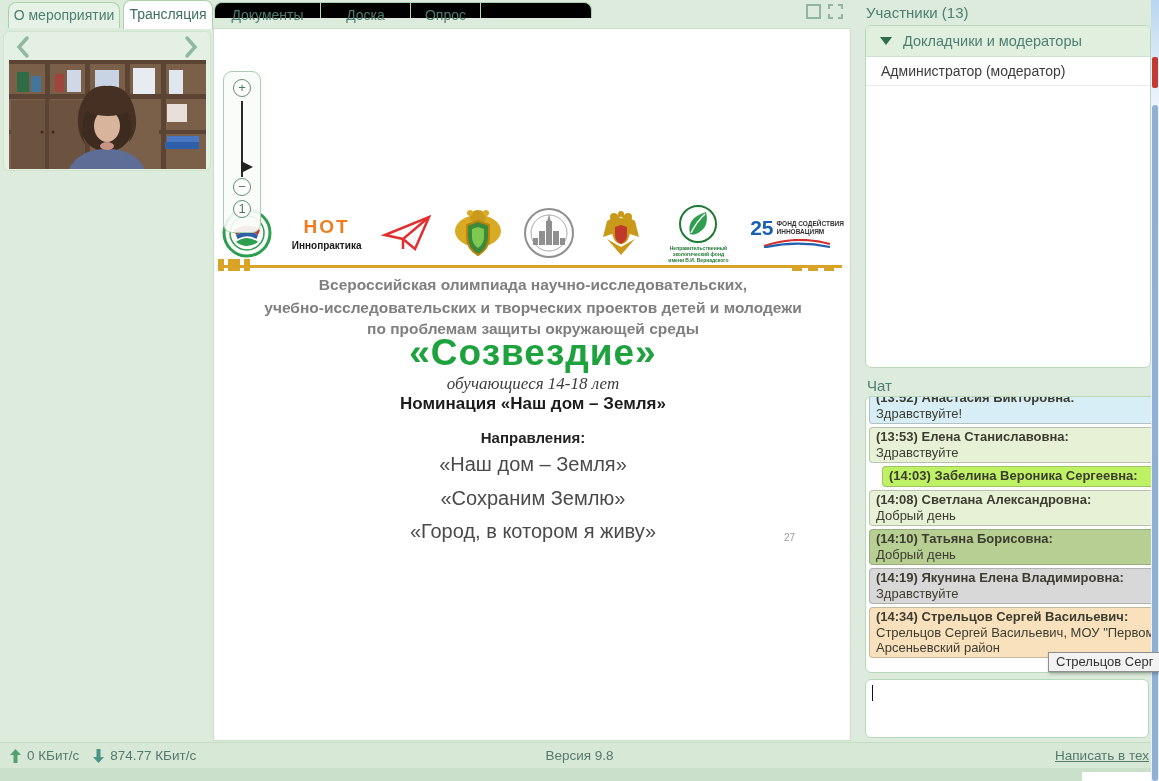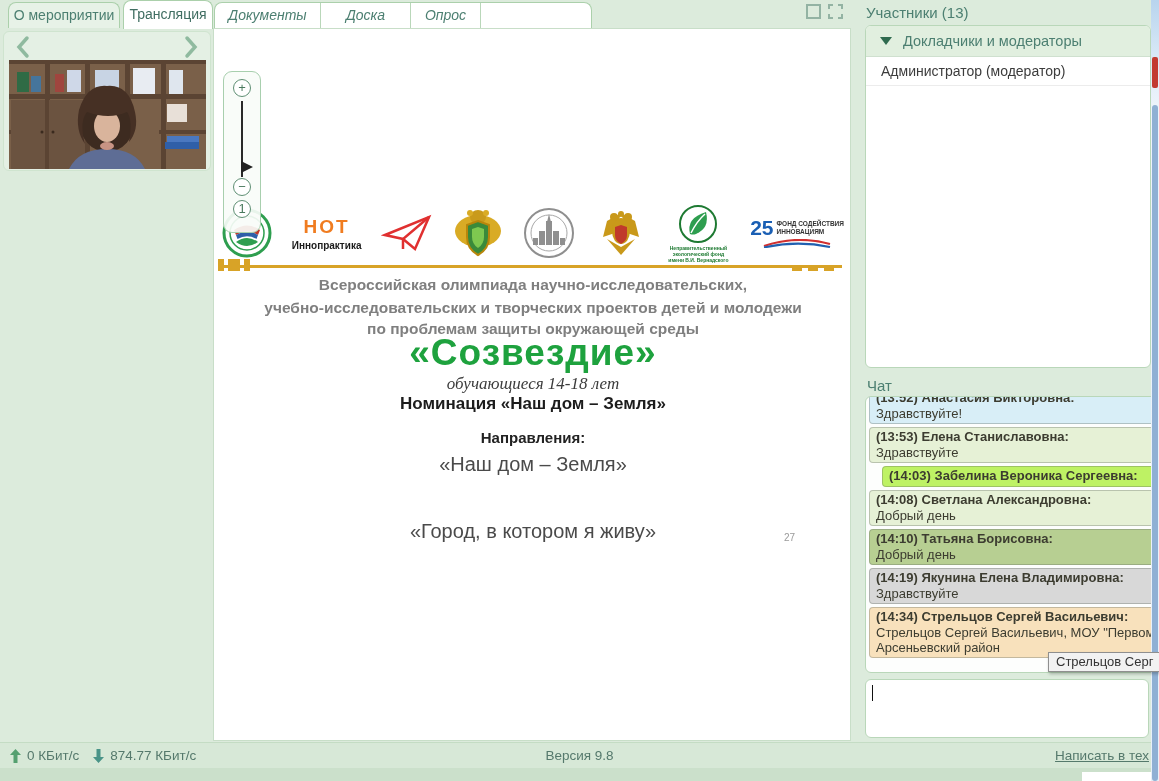--- a/index.html
+++ b/index.html
@@ -5,23 +5,23 @@
   * { margin:0; padding:0; box-sizing:border-box; }
   html,body { width:1159px; height:781px; overflow:hidden; }
   body { font-family:"Liberation Sans", sans-serif; background:#dcebdc; position:relative; }
 
   
   .tabbar { position:absolute; top:0; left:0; width:1159px; height:28px; background:#dcebdc; }
   .tab { position:absolute; top:2px; height:26px; line-height:24px; text-align:center;
          background:#e7f2e7; border:1px solid #abd0ab; border-bottom:none;
          border-radius:8px 8px 0 0; color:#4c7f71; font-size:14px; cursor:default; }
   .tab.active { top:0; height:29px; line-height:27px; background:#ffffff; color:#406e62; z-index:2; }
-  .tabgroup { position:absolute; top:2px; left:214px; width:378px; height:27px;
-              background:#ffffff; border:1px solid #abd0ab; border-bottom:none;
-              border-radius:8px 8px 0 0; display:flex;font-style:italic; }
+  .tabgroup { position:absolute; top:2px; left:214px; width:378px; height:16px;
+              background:#000000; border:1px solid #abd0ab; border-bottom:none;
+              border-radius:8px 8px 0 0; display:flex; }
   .tabgroup .gtab { height:100%; line-height:24px; text-align:center; color:#4c7f71;
                     font-size:14px; border-right:1px solid #b9d7b9; }
   .wicon { position:absolute; top:4px; width:15px; height:15px; }
   .sq { border:2px solid #93b3a3; }
   .participants-title, .chat-title { color:#4c7f71; font-size:15px; }
 
   
   .video-card { position:absolute; left:3px; top:31px; width:208px; height:140px;
                 border:1px solid #cfe4cf; border-radius:6px; background:#e4f0e4; }
   .nav-arrow { position:absolute; top:3px; width:22px; height:24px; color:#8fba9f; }
@@ -276,20 +276,21 @@
     <div class="t-line">учебно-исследовательских и творческих проектов детей и молодежи</div>
   </div>
   <div class="slide-text" style="top:289px;">
     <div class="t-line">по проблемам защиты окружающей среды</div>
   </div>
   <div class="slide-text main-title" style="top:303px;">«Созвездие»</div>
   <div class="slide-text subtitle" style="top:345px;">обучающиеся 14-18 лет</div>
   <div class="slide-text dir-label" style="top:400px;">Направления:</div>
   <div class="slide-text nomination" style="top:365px;">Номинация «Наш дом – Земля»</div>
   <div class="slide-text dir-line" style="top:424px;">«Наш дом – Земля»</div>
+  <div class="slide-text dir-line" style="top:458px;">«Сохраним Землю»</div>
   <div class="slide-text dir-line" style="top:491px;">«Город, в котором я живу»</div>
   <div class="pagenum">27</div>
 </div>
 
 <div class="pcard">
   <div class="pgroup">
     <span class="tri-down"></span>
     <span>Докладчики и модераторы</span>
   </div>
   <div class="prow">

